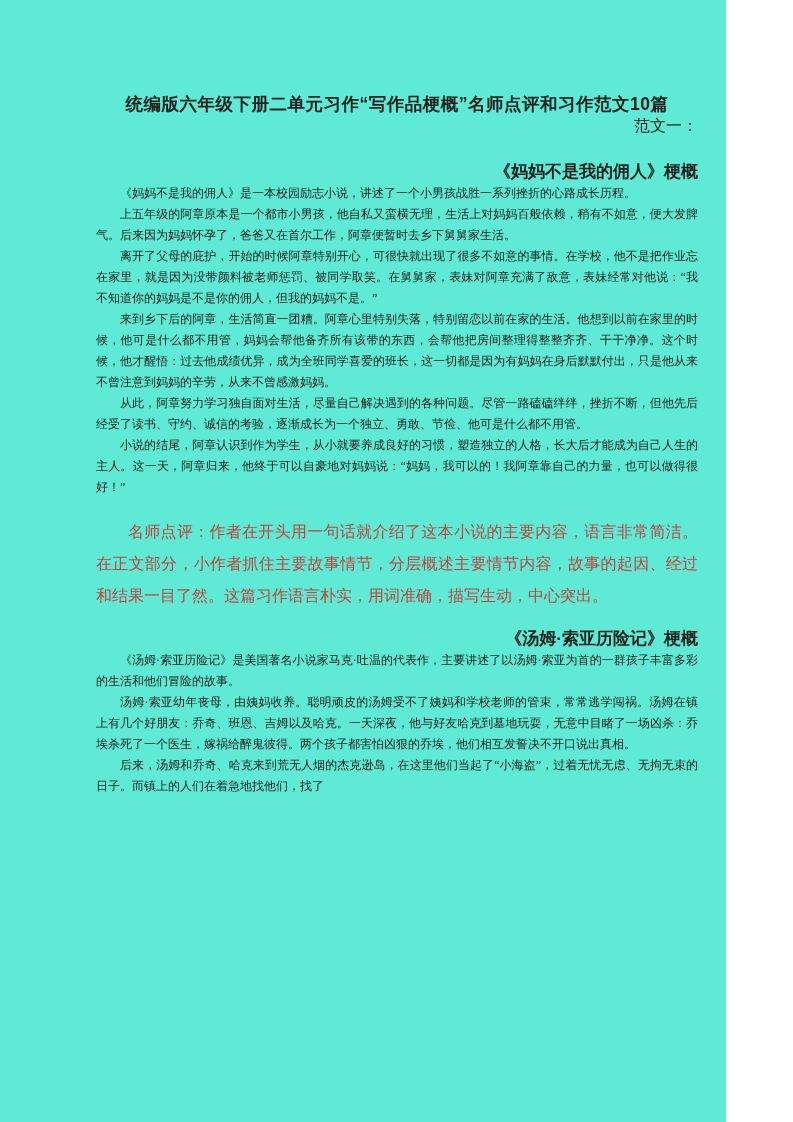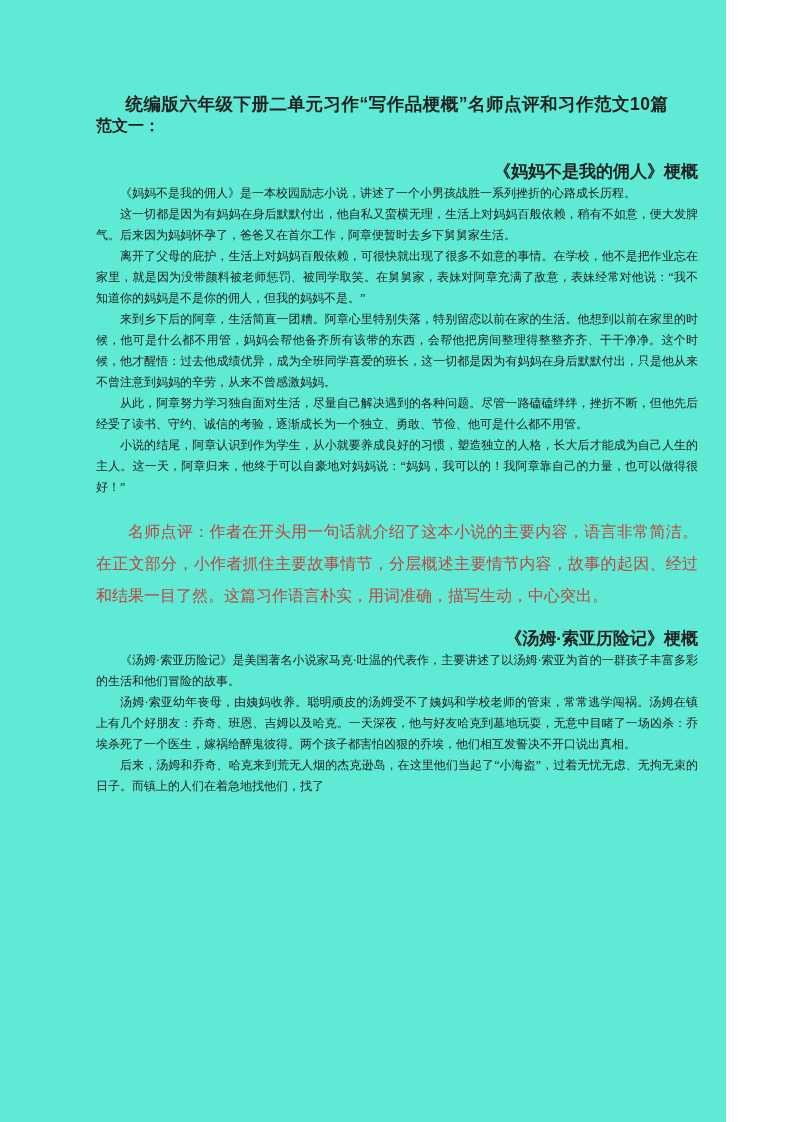--- a/index.html
+++ b/index.html
@@ -21,24 +21,24 @@
   .doc-title {
     font-family: "Liberation Sans", "DejaVu Sans", sans-serif;
     font-weight: bold;
     font-size: 17.5px;
     line-height: 22px;
     text-align: center;
     letter-spacing: 0.5px;
   }
   .section-label {
     font-family: "Liberation Sans", "DejaVu Sans", sans-serif;
-    font-weight: bold;
+    font-weight: normal;
     font-size: 16px;
     line-height: 22px;
-    text-align: left;
+    text-align: right;
   }
   .essay-heading {
     font-family: "Liberation Sans", "DejaVu Sans", sans-serif;
     font-weight: bold;
     font-size: 17px;
     line-height: 22px;
     text-align: right;
   }
   .heading-1 { margin-top: 24px; }
   .heading-2 { margin-top: 4px; }
@@ -65,22 +65,22 @@
 <div class="page">
   <div class="content">
 
     <div class="doc-title">统编版六年级下册二单元习作“写作品梗概”名师点评和习作范文10篇</div>
 
     <div class="section-label">范文一：</div>
 
     <div class="essay-heading heading-1">《妈妈不是我的佣人》梗概</div>
 
     <p class="para">《妈妈不是我的佣人》是一本校园励志小说，讲述了一个小男孩战胜一系列挫折的心路成长历程。</p>
-    <p class="para">这一切都是因为有妈妈在身后默默付出，他自私又蛮横无理，生活上对妈妈百般依赖，稍有不如意，便大发脾气。后来因为妈妈怀孕了，爸爸又在首尔工作，阿章便暂时去乡下舅舅家生活。</p>
-    <p class="para">离开了父母的庇护，生活上对妈妈百般依赖，可很快就出现了很多不如意的事情。在学校，他不是把作业忘在家里，就是因为没带颜料被老师惩罚、被同学取笑。在舅舅家，表妹对阿章充满了敌意，表妹经常对他说：“我不知道你的妈妈是不是你的佣人，但我的妈妈不是。”</p>
+    <p class="para">上五年级的阿章原本是一个都市小男孩，他自私又蛮横无理，生活上对妈妈百般依赖，稍有不如意，便大发脾气。后来因为妈妈怀孕了，爸爸又在首尔工作，阿章便暂时去乡下舅舅家生活。</p>
+    <p class="para">离开了父母的庇护，开始的时候阿章特别开心，可很快就出现了很多不如意的事情。在学校，他不是把作业忘在家里，就是因为没带颜料被老师惩罚、被同学取笑。在舅舅家，表妹对阿章充满了敌意，表妹经常对他说：“我不知道你的妈妈是不是你的佣人，但我的妈妈不是。”</p>
     <p class="para">来到乡下后的阿章，生活简直一团糟。阿章心里特别失落，特别留恋以前在家的生活。他想到以前在家里的时候，他可是什么都不用管，妈妈会帮他备齐所有该带的东西，会帮他把房间整理得整整齐齐、干干净净。这个时候，他才醒悟：过去他成绩优异，成为全班同学喜爱的班长，这一切都是因为有妈妈在身后默默付出，只是他从来不曾注意到妈妈的辛劳，从来不曾感激妈妈。</p>
     <p class="para">从此，阿章努力学习独自面对生活，尽量自己解决遇到的各种问题。尽管一路磕磕绊绊，挫折不断，但他先后经受了读书、守约、诚信的考验，逐渐成长为一个独立、勇敢、节俭、他可是什么都不用管。</p>
     <p class="para">小说的结尾，阿章认识到作为学生，从小就要养成良好的习惯，塑造独立的人格，长大后才能成为自己人生的主人。这一天，阿章归来，他终于可以自豪地对妈妈说：“妈妈，我可以的！我阿章靠自己的力量，也可以做得很好！”</p>
 
     <p class="comment">名师点评：作者在开头用一句话就介绍了这本小说的主要内容，语言非常简洁。在正文部分，小作者抓住主要故事情节，分层概述主要情节内容，故事的起因、经过和结果一目了然。这篇习作语言朴实，用词准确，描写生动，中心突出。</p>
 
 
     <div class="essay-heading heading-2">《汤姆·索亚历险记》梗概</div>
 
     <p class="para">《汤姆·索亚历险记》是美国著名小说家马克·吐温的代表作，主要讲述了以汤姆·索亚为首的一群孩子丰富多彩的生活和他们冒险的故事。</p>

